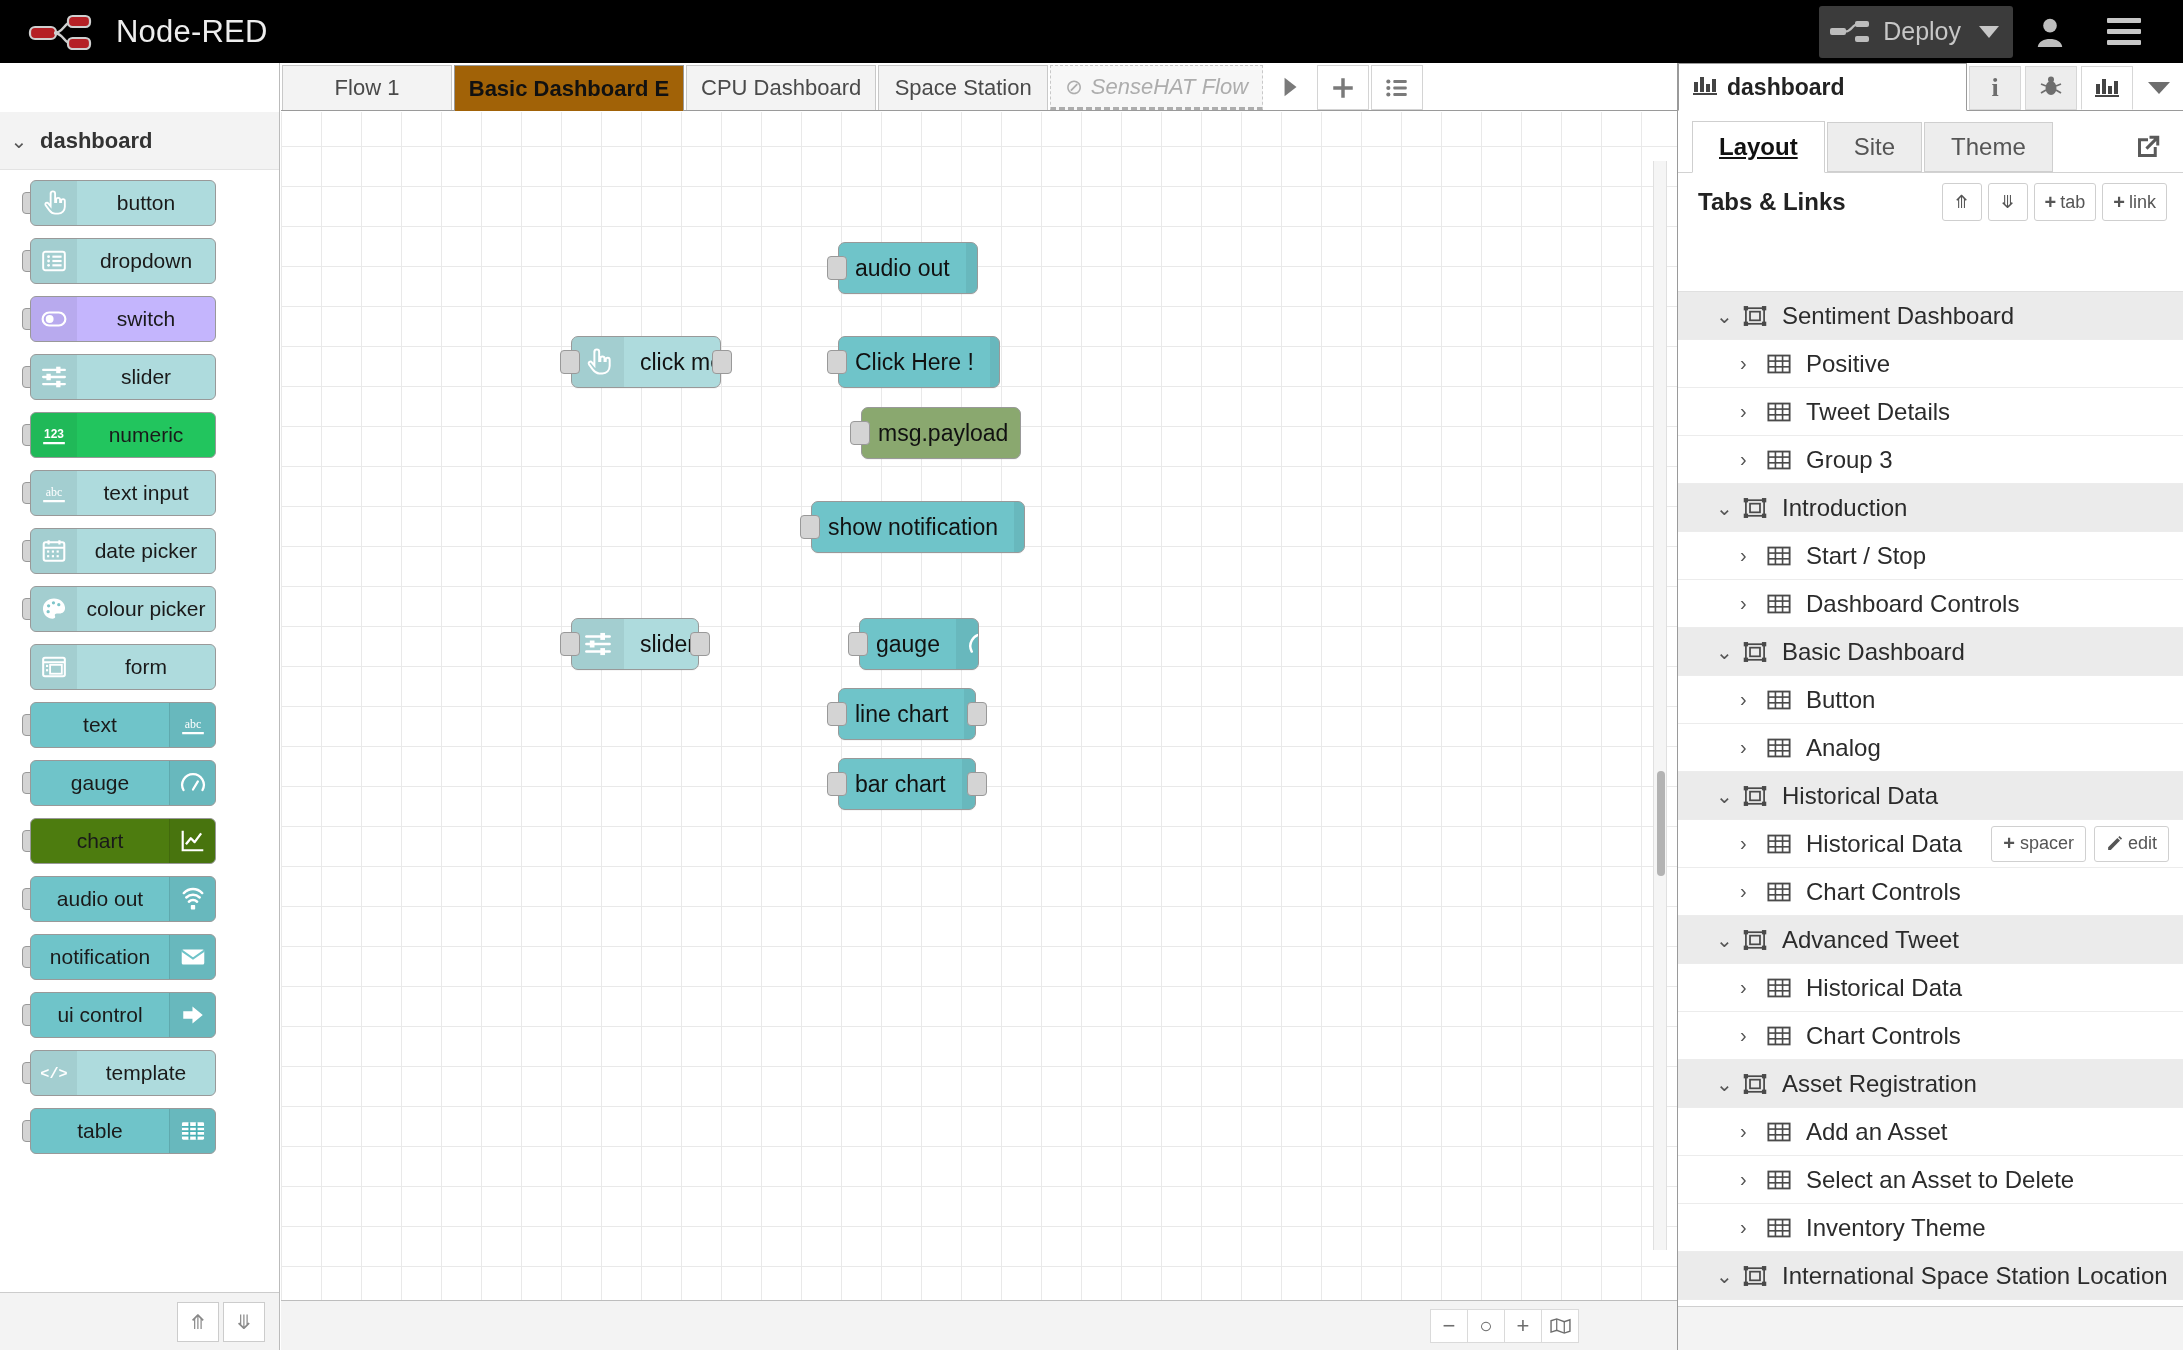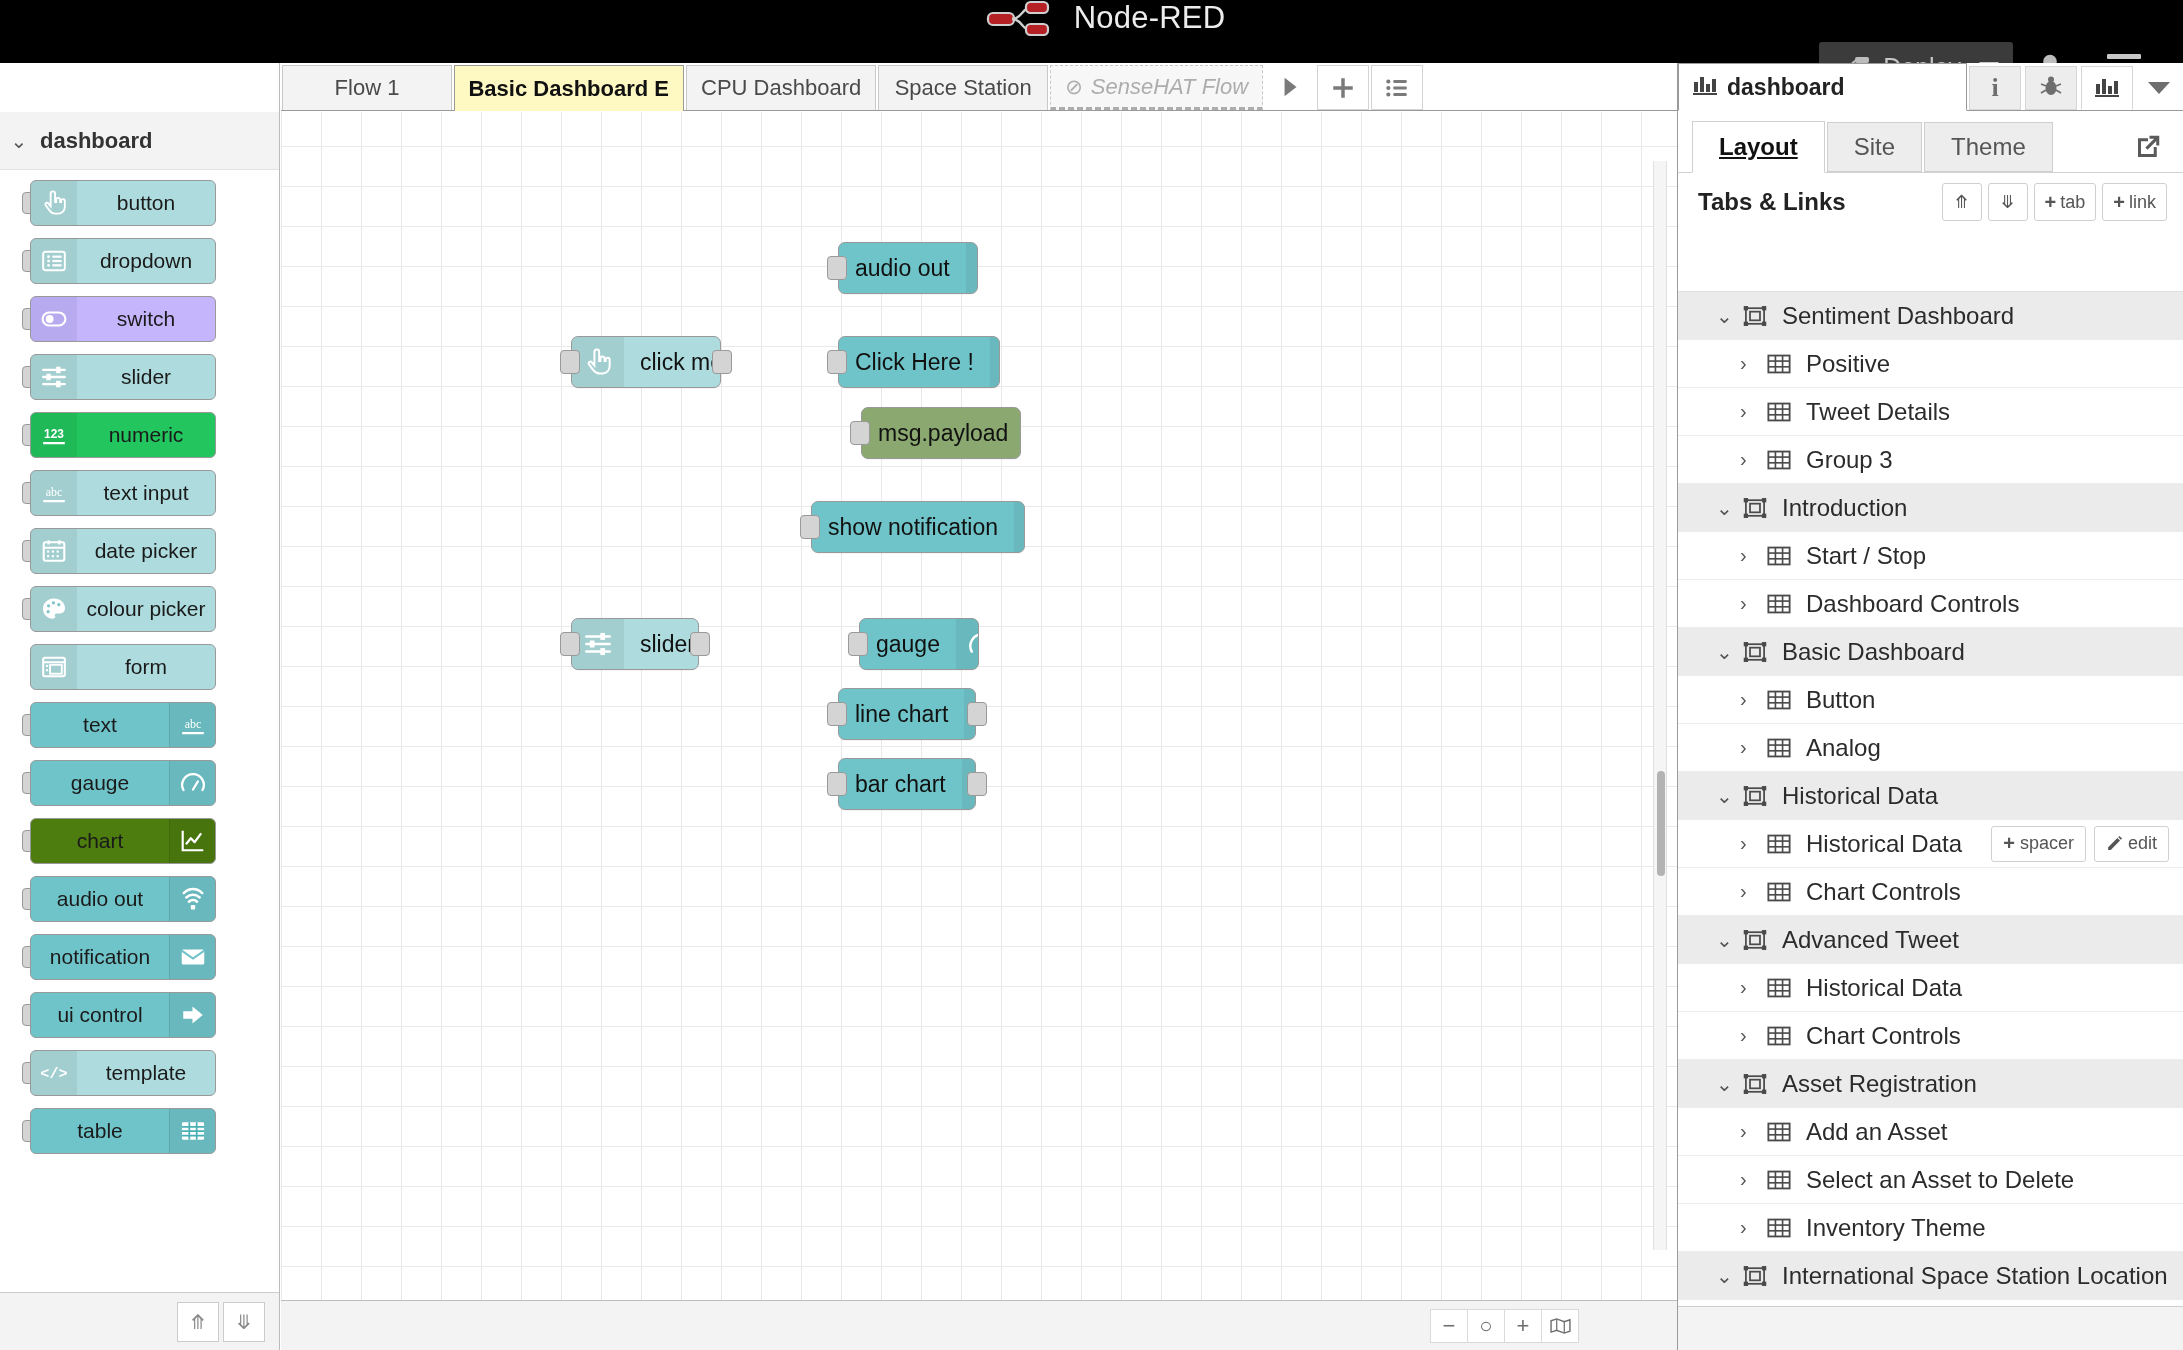--- a/index.html
+++ b/index.html
@@ -9,21 +9,21 @@
     font-family: "Liberation Sans", sans-serif;
     background: #fff;
     -webkit-font-smoothing: antialiased;
   }
 
   
   #header {
     position: absolute; top: 0; left: 0;
     width: 2183px; height: 63px;
     background: #000;
-    display: flex; align-items: center; flex-direction: column;
+    display: flex; align-items: center;
   }
   #brand { display: flex; align-items: center; padding-left: 28px; }
   #brand-logo { width: 66px; height: 36px; }
   #brand-title {
     color: #ededed; font-size: 31px; font-weight: 400;
     margin-left: 22px; letter-spacing: .2px;
   }
   #header-right {
     margin-left: auto; display: flex; align-items: center;
     height: 100%; padding-right: 22px;
@@ -143,24 +143,23 @@
   }
   .flow-tab {
     min-width: 170px; max-width: 230px;
     display: flex; align-items: center; justify-content: center;
     background: #f3f3f3; border: 1px solid #c8c8c8; border-bottom: none;
     margin: 2px 1px 0 1px; padding: 0 14px;
     font-size: 22px; color: #4a4a4a; cursor: pointer;
     white-space: nowrap; overflow: hidden;
   }
   .flow-tab.active {
-    background: #fef9c3; color: #111; font-weight: bold;
+    background: #a16207; color: #111; font-weight: bold;
     border-color: #9a9a9a; position: relative; z-index: 2;
     margin-bottom: -1px;
-    justify-content: flex-end;
   }
   .flow-tab.disabled {
     border-style: dashed; color: #adadad; font-style: italic;
     background: #f7f7f7;
   }
   .flow-tab .ban { margin-right: 8px; font-style: normal; font-size: 21px; }
   .tab-ctl {
     width: 52px; display: flex; align-items: center; justify-content: center;
     cursor: pointer; color: #7a7a7a;
   }

